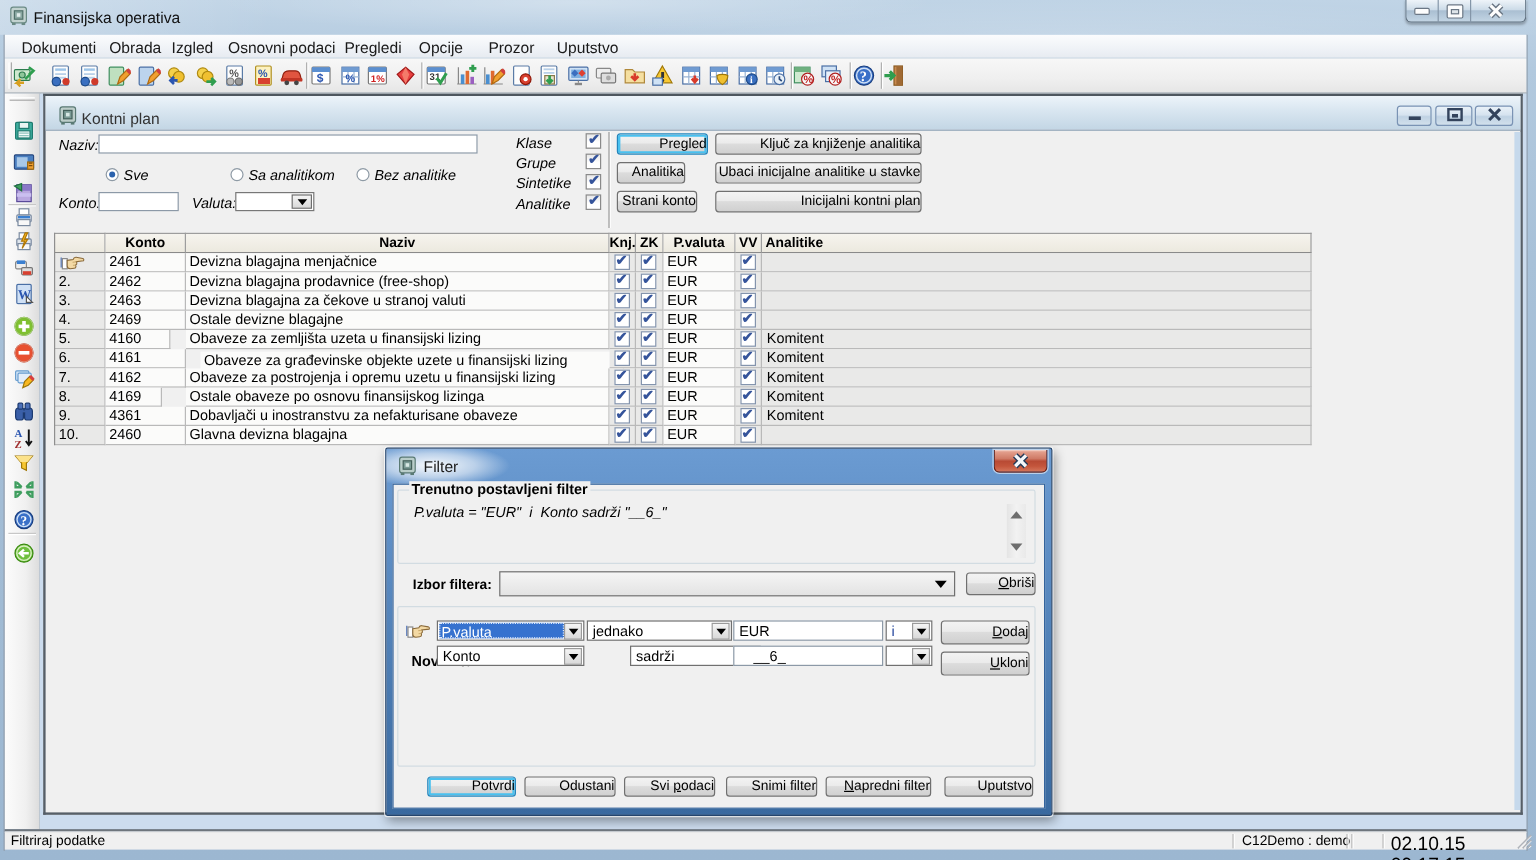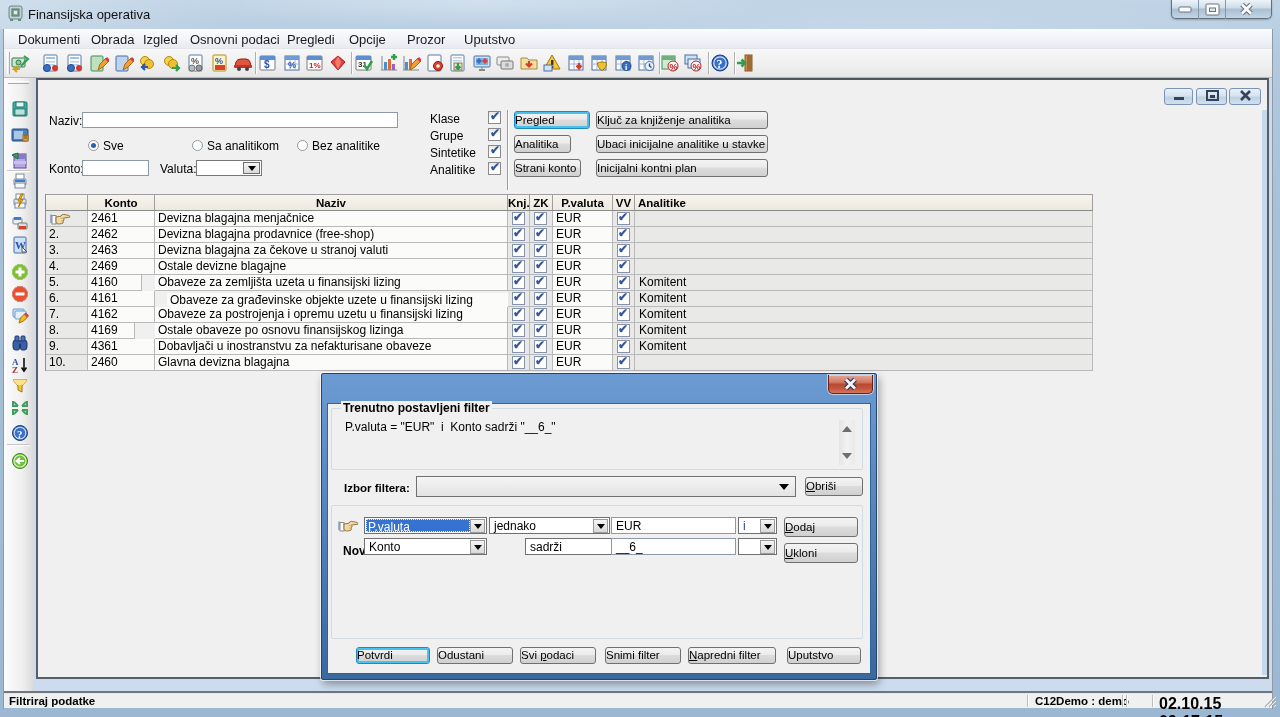--- a/index.html
+++ b/index.html
@@ -36,25 +36,25 @@
   border:2px solid #565f68; border-top-color:#4e575f; }
 #childtitle { left:0px; top:0px; width:1229px; height:29px;
   background:linear-gradient(180deg,#edf4fa 0%,#dae7f1 40%,#c3d6e5 100%);
   border-bottom:1px solid #92a6b8; }
 #childtitle span { position:absolute; left:30px; top:11px; font-size:13px; color:#333; }
 .cbtn { top:8px; height:17px; width:29px; overflow:hidden; border:1px solid #7a93b4; border-radius:3px;
   background:linear-gradient(180deg,#e9f1f8 0%,#d6e3ef 45%,#bfd2e3 55%,#d2e0ec 100%);
   color:#2c3e50; text-align:center; line-height:15px; font-size:9px; }
 
 
-.lbl { position:absolute; font-size:12px; color:#000; }
+.lbl { position:absolute; font-size:12px; color:#000;font-style:italic; }
 .tin { position:absolute; background:#fff; border:1px solid #8c99a7; }
 .btn { position:absolute; border:1px solid #707070; border-radius:3px;
   background:linear-gradient(180deg,#f3f3f3 0%,#ebebeb 45%,#dcdcdc 50%,#d0d0d0 100%);
-  font-size:11.5px; text-align:left; color:#000; white-space:nowrap; }
+  font-size:11.5px; text-align:right; color:#000; white-space:nowrap; }
 .btn.def { border:1px solid #2386bd; box-shadow:0 0 0 2px #49c1ef inset; }
 .chk { position:absolute; width:13px; height:13px; background:linear-gradient(180deg,#e8e8e8,#fff 60%); border:1px solid #8a8a8a; }
 .chk:after { content:"✔"; position:absolute; left:1px; top:-3px; font-size:12px; font-weight:bold; color:#35549b; }
 .radio { position:absolute; width:11px; height:11px; border-radius:50%; background:#fff; border:1px solid #8e9aa5; }
 .radio.sel:after { content:""; position:absolute; left:2px; top:2px; width:5px; height:5px; border-radius:50%; background:#2b62ad; }
 .vsep { position:absolute; width:1px; background:#9a9a9a; box-shadow:1px 0 0 #fff; }
 
 
 #tbl { position:absolute; left:45px; top:194px; }
 .hc { position:absolute; top:0; height:17px; background:linear-gradient(180deg,#f6f4ee,#ece9df);
@@ -78,21 +78,21 @@
 .combo { position:absolute; background:#fff; border:1px solid #8c99a7; }
 #closex { position:absolute; right:3px; top:1px; width:45px; height:19px;
   background:linear-gradient(180deg,#e8a896 0%,#cf7a66 40%,#b84a34 52%,#c4563c 75%,#d4765c 100%);
   border:1px solid #6e1f10; border-top:none; border-radius:0 0 5px 5px;
   box-shadow:0 0 0 1px rgba(255,255,255,.55), inset 0 1px 0 rgba(255,255,255,.4); }
 
 .drop { position:absolute; background:linear-gradient(180deg,#f5f5f5,#d9d9d9); border:1px solid #9a9a9a; }
 .drop:after { content:""; position:absolute; left:50%; top:50%; margin-left:-4px; margin-top:-2px; border:4px solid transparent; border-top:5px solid #000; }
 
 #statusbar { left:4px; top:693px; width:1268px; height:15px; background:#f0f0f0;
-  border-top:1px solid #e8e8e8; font-size:12px;font-weight:bold; }
+  border-top:1px solid #e8e8e8; font-size:12px; }
 .ssepv { position:absolute; top:1px; width:1px; height:12px; background:#bdbdbd; box-shadow:1px 0 0 #fff; }
 </style>
 </head>
 <body>
 <div id="app">
 
   <div class="abs" style="left:0;top:0;width:1280px;height:29px;background:
     radial-gradient(ellipse 300px 26px at 480px 2px, rgba(255,255,255,.28), rgba(255,255,255,0) 100%),
     radial-gradient(ellipse 420px 30px at 900px 30px, rgba(255,255,255,.18), rgba(255,255,255,0) 100%),
     linear-gradient(100deg, rgba(255,255,255,.25) 0%, rgba(255,255,255,0) 18%);"></div>
@@ -413,20 +413,30 @@
           <circle cx="9" cy="9" r="6" fill="none" stroke="#d8f0c0" stroke-width="1.2"></circle>
           <path d="M13 9 L6 9 M9 6 L5.5 9 L9 12" stroke="#fff" stroke-width="2" fill="none"></path>
         </svg></span>
     <span class="ssep" style="top:92px;"></span>
     <span class="ssep" style="top:366px;"></span>
     <span style="position:absolute;left:4px;top:3px;width:21px;height:3px;border-top:1px solid #fff;border-bottom:1px solid #aaa;"></span>
   </div>
   <div class="abs" id="mdi"></div>
 
   <div class="abs" id="child">
+    <div class="abs" id="childtitle">
+        <svg style="position:absolute;left:11px;top:8px;" width="15" height="16" viewBox="0 0 15 16">
+          <rect x="1" y="1" width="13" height="13" rx="2" fill="#bccdc9" stroke="#5a7a74"></rect>
+          <rect x="4" y="4" width="7" height="7" fill="#7a9a94" stroke="#44605a"></rect>
+          <rect x="6" y="6" width="3" height="3" fill="#d8e8e4"></rect>
+          <rect x="2" y="14" width="3" height="2" fill="#5a7a74"></rect>
+          <rect x="10" y="14" width="3" height="2" fill="#5a7a74"></rect>
+        </svg>
+        <span>Kontni plan</span>
+      </div>
     <div class="abs cbtn" style="left:1126px;width:29px;"><svg width="26" height="13">
           <rect x="8" y="8" width="10" height="3" fill="#33435c"></rect>
         </svg></div>
     <div class="abs cbtn" style="left:1158px;width:31px;"><svg width="28" height="13">
           <rect x="9" y="2" width="11" height="9" fill="none" stroke="#33435c" stroke-width="2"></rect>
           <rect x="12" y="6" width="5" height="3" fill="#33435c"></rect>
         </svg></div>
     <div class="abs cbtn" style="left:1191px;width:32px;"><svg width="29" height="13">
           <path d="M10 2 L19 11 M19 2 L10 11" stroke="#33435c" stroke-width="2.6"></path>
         </svg></div>
@@ -614,20 +624,31 @@
         <span class="cchk" style="left:4px;top:1px;"></span>
       </div>
     <div class="cell" style="left:508px;top:161px;width:60px;padding-left:3px;">EUR</div>
     <div class="cell g" style="left:568px;top:161px;width:22px;">
         <span class="cchk" style="left:4px;top:1px;"></span>
       </div>
     <div class="cell g" style="left:590px;top:161px;width:458px;padding-left:4px;"></div>
   </div>
 
   <div class="abs" id="dlg">
+    <div id="dlgtitle">
+        <span style="position:absolute;left:0px;top:0px;width:130px;height:29px;background:radial-gradient(ellipse 65px 18px at 38px 14px, rgba(255,255,255,0.95), rgba(255,255,255,0.55) 55%, rgba(255,255,255,0) 100%);"></span>
+        <svg style="position:absolute;left:10px;top:6px;" width="15" height="16" viewBox="0 0 15 16">
+          <rect x="1" y="1" width="13" height="13" rx="2" fill="#b9cdc9" stroke="#5a7a74"></rect>
+          <rect x="4" y="4" width="7" height="7" fill="#7a9a94" stroke="#44605a"></rect>
+          <rect x="6" y="6" width="3" height="3" fill="#d8e8e4"></rect>
+          <rect x="2" y="14" width="3" height="2" fill="#5a7a74"></rect>
+          <rect x="10" y="14" width="3" height="2" fill="#5a7a74"></rect>
+        </svg>
+        <span style="position:absolute;left:31px;top:7px;font-size:13px;color:#1c1c1c;">Filter</span>
+      </div>
     <div id="closex"><svg width="43" height="18">
           <path d="M17 4.5 L26 13.5 M26 4.5 L17 13.5" stroke="#243a58" stroke-width="5.2"></path>
           <path d="M17 4.5 L26 13.5 M26 4.5 L17 13.5" stroke="#f4f6f9" stroke-width="2.8"></path>
         </svg></div>
     <div id="dlgbody"></div>
   </div>
 
   <div class="grp" style="left:331px;top:408px;width:532px;height:62px;"></div>
   <span class="grplbl" style="left:341px;top:401px;">Trenutno postavljeni filter</span>
   <span class="lbl" style="left:345px;top:420px;">P.valuta = "EUR"&nbsp; i&nbsp; Konto sadrži "__6_"</span>
@@ -670,21 +691,21 @@
 
   <div class="combo" style="left:364px;top:538px;width:123px;height:17px;border:1px solid #707070;">
       <span style="position:absolute;left:4px;top:1px;">Konto</span>
       <span class="drop" style="right:1px;top:1px;width:15px;height:14px;"></span>
     </div>
   <div class="combo" style="left:489px;top:538px;width:109px;height:17px;border:1px solid #707070;margin-left:36px;">
       <span style="position:absolute;left:4px;top:1px;">sadrži</span>
       <span class="drop" style="right:1px;top:1px;width:15px;height:14px;"></span>
     </div>
   <div class="combo" style="left:611px;top:538px;width:125px;height:17px;border:1px solid #8c99a7;">
-      <span style="position:absolute;left:4px;top:1px;">__6_</span>
+      <span style="position:absolute;left:16px;top:1px;">__6_</span>
     </div>
   <div class="combo" style="left:738px;top:538px;width:39px;height:17px;border:1px solid #707070;">
       <span class="drop" style="right:1px;top:1px;width:15px;height:14px;"></span>
     </div>
   <div class="btn" style="left:784px;top:543px;width:74px;height:20px;line-height:18px;"><u>U</u>kloni</div>
 
   <div class="btn def" style="left:356px;top:647px;width:74px;height:17px;line-height:15px;">Potvrdi</div>
   <div class="btn" style="left:437px;top:647px;width:76px;height:17px;line-height:15px;">Odustani</div>
   <div class="btn" style="left:520px;top:647px;width:76px;height:17px;line-height:15px;">Svi <u>p</u>odaci</div>
   <div class="btn" style="left:605px;top:647px;width:76px;height:17px;line-height:15px;">Snimi filter</div>

